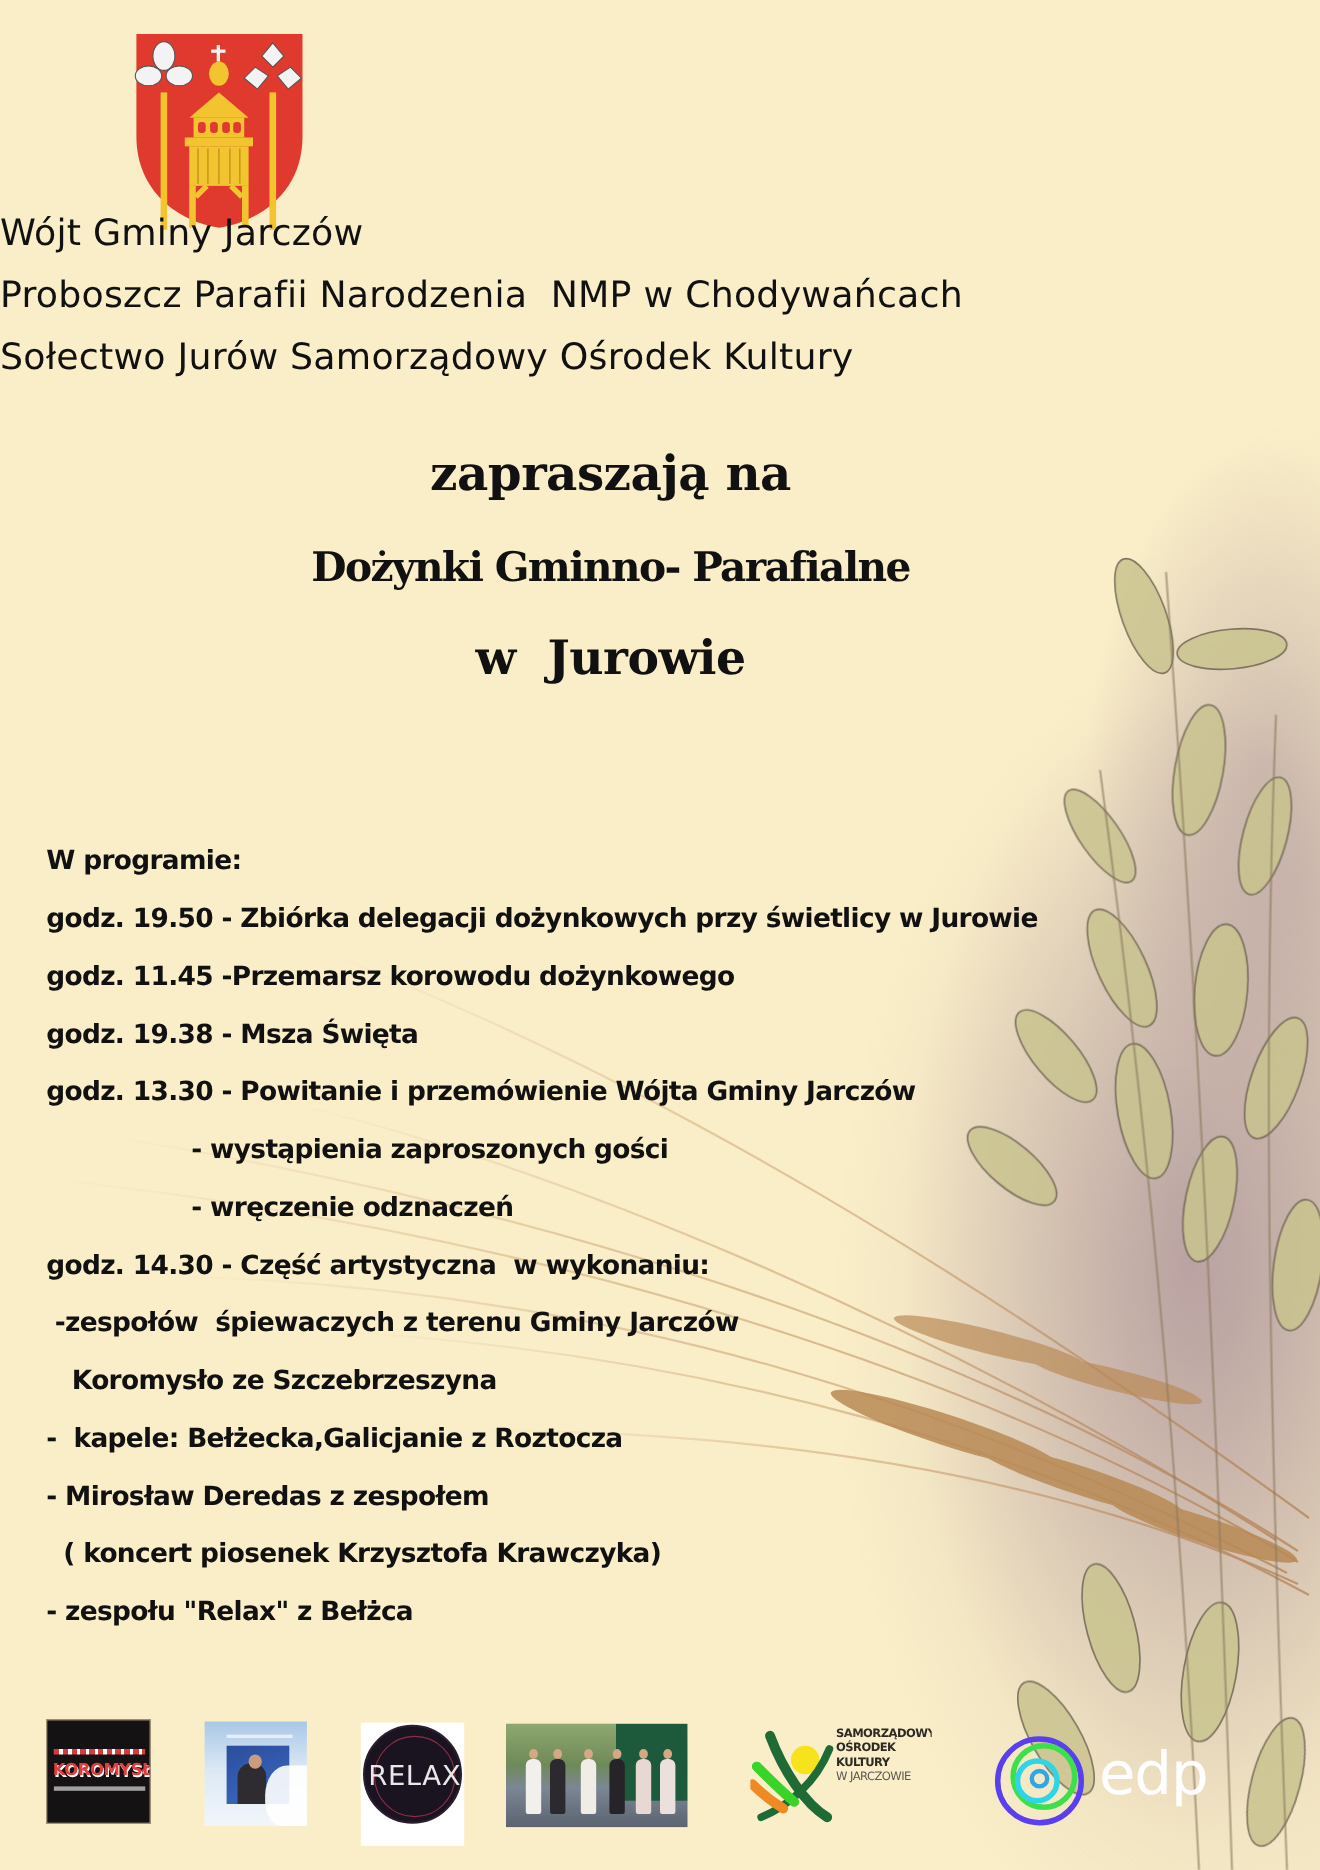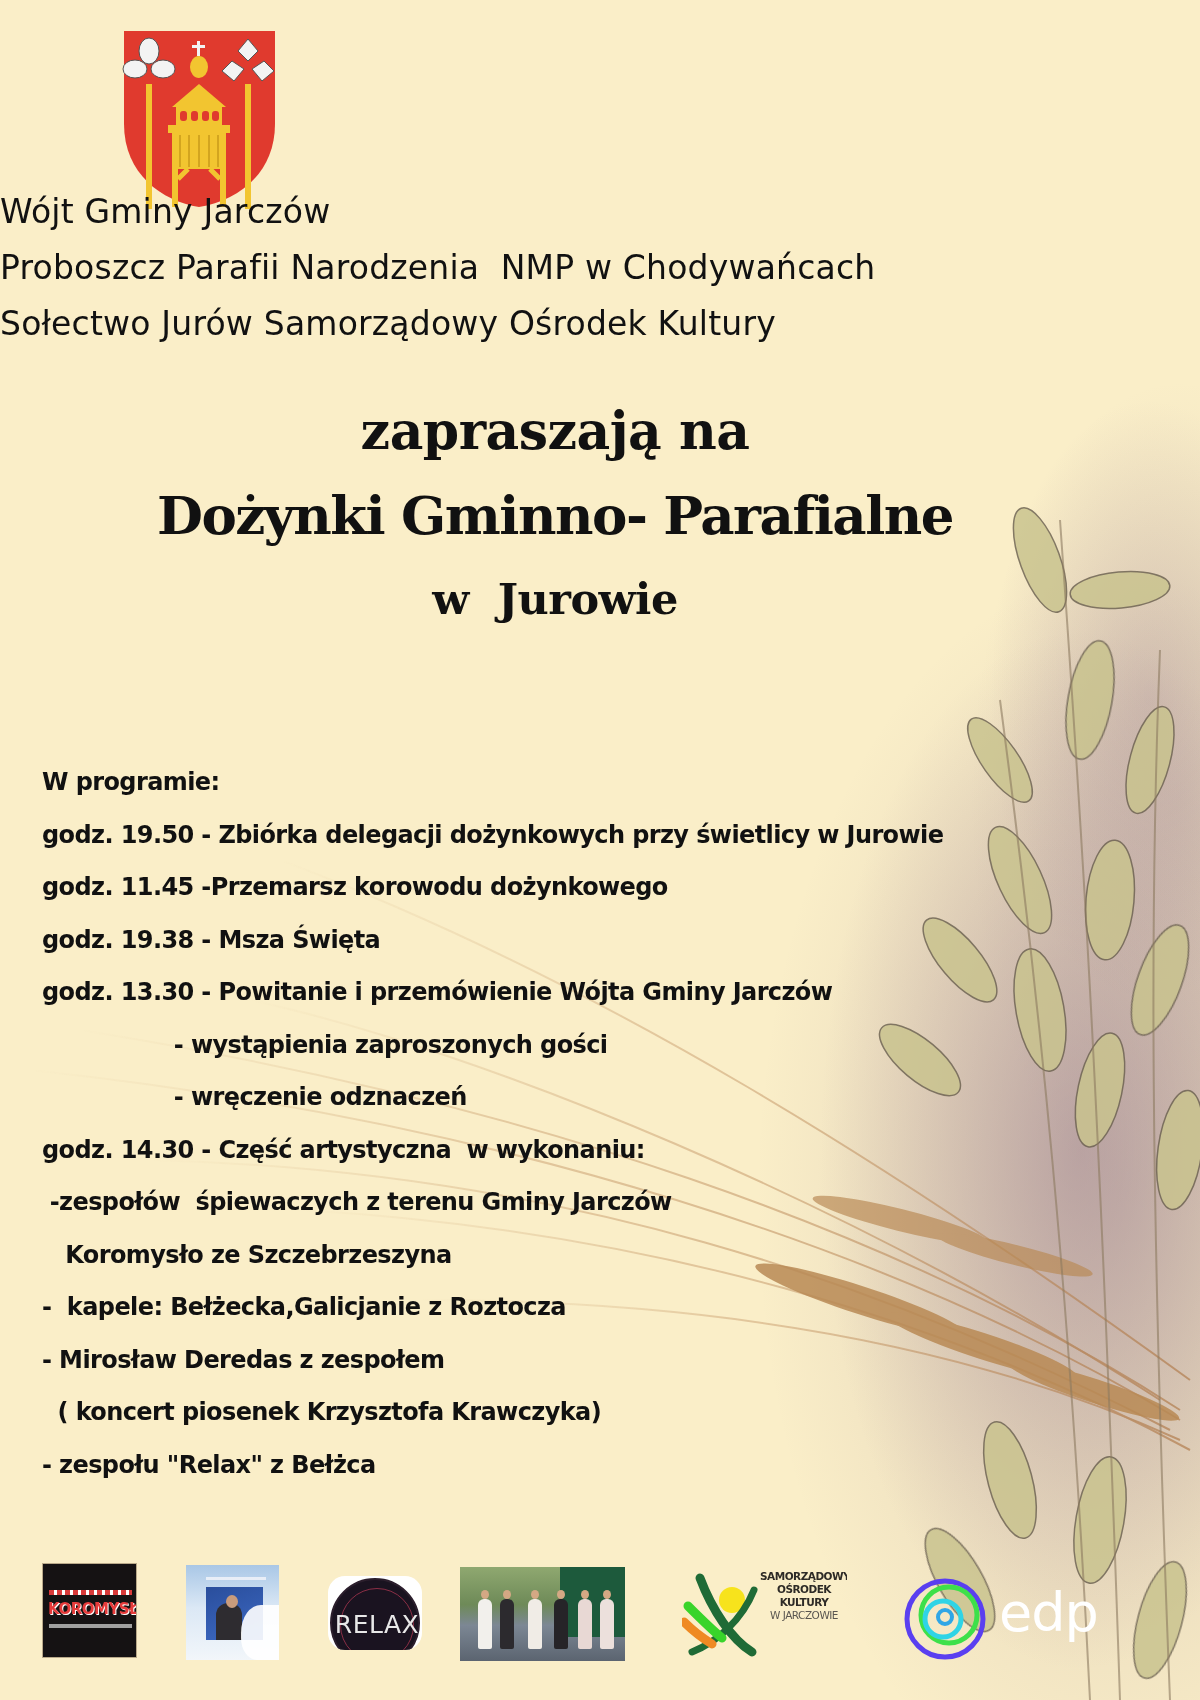--- a/index.html
+++ b/index.html
@@ -32,22 +32,22 @@
       font-family: "DejaVu Sans", sans-serif; font-size: 33px; line-height: 56px; color: #111;
       letter-spacing: 0.2px;
     }
     .organizers div { white-space: pre; }
 
     
     .headline {
       position: absolute; left: 0; top: 395px; width: 1110px; text-align: center;
       font-family: "DejaVu Serif", serif; font-weight: bold; color: #111;
     }
-    .headline .invite { font-size: 52px; line-height: 72px; letter-spacing: -0.5px; }
-    .headline .title  { font-size: 53px; line-height: 96px; letter-spacing: -1.5px; }
+    .headline .invite { font-size: 44px; line-height: 72px; letter-spacing: -0.5px; }
+    .headline .title  { font-size: 37px; line-height: 96px; letter-spacing: -1.5px; }
     .headline .date   { font-size: 41px; line-height: 78px; letter-spacing: -1px; white-space: pre; }
     .headline .place  { font-size: 43px; line-height: 72px; letter-spacing: -0.5px; white-space: pre; }
 
     
     .program {
       position: absolute; left: 42px; top: 762px;
       font-family: "DejaVu Sans", sans-serif; font-weight: bold; font-size: 24px; color: #111;
       letter-spacing: -0.6px;
     }
     .program .row { height: 52.5px; line-height: 40px; white-space: pre; }
@@ -66,36 +66,36 @@
     .logo-krawczyk { left: 186px; top: 5px; width: 93px; height: 95px;
       background: linear-gradient(180deg, #a9c7e6 0%, #dbe8f5 45%, #f2f6fa 100%); }
     .logo-krawczyk .inner { position: absolute; left: 20px; top: 22px; width: 57px; height: 53px;
       background: linear-gradient(160deg, #2a4e9c, #3d6ac4); }
     .logo-krawczyk .figure { position: absolute; left: 30px; top: 38px; width: 26px; height: 37px;
       background: #2e2c30; border-radius: 12px 12px 0 0; }
     .logo-krawczyk .head { position: absolute; left: 40px; top: 30px; width: 12px; height: 13px; background: #c99c7c; border-radius: 50%; }
     .logo-krawczyk .cloud { position: absolute; left: 55px; top: 40px; width: 40px; height: 55px; background: #fff; border-radius: 50% 0 0 40%; opacity: .9; }
     .logo-krawczyk .caption { position: absolute; left: 20px; top: 12px; width: 60px; height: 3px; background: #e8eef7; }
 
-    .logo-relax { left: 328px; top: 16px; width: 94px; height: 74px; background: #fff; border-radius: 17px; }
+    .logo-relax { left: 328px; top: 6px; width: 94px; height: 112px; background: #fff; }
     .logo-relax .disc { position: absolute; left: 2px; top: 2px; width: 90px; height: 90px; border-radius: 50%;
       background: #1a1320; border: 2px solid #2b1e2c; }
     .logo-relax .ring { position: absolute; left: 8px; top: 8px; width: 74px; height: 74px; border-radius: 50%;
       border: 1px solid #8b2f46; }
     .logo-relax .word { position: absolute; left: 0; top: 30px; width: 90px; text-align: center;
       font-family: "DejaVu Sans", sans-serif; font-size: 25px; color: #e8e8e8; letter-spacing: 0.5px; }
 
     .logo-folk { left: 460px; top: 7px; width: 165px; height: 94px;
       background: linear-gradient(180deg, #8fa870 0%, #6e8a58 40%, #7c8794 62%, #5b6470 100%); }
     .logo-folk .stage { position: absolute; left: 100px; top: 0; width: 65px; height: 70px; background: #1d5a3c; }
     .logo-folk .person { position: absolute; bottom: 12px; width: 14px; height: 50px; border-radius: 6px 6px 2px 2px; }
     .logo-folk .person::before { content: ""; position: absolute; left: 3px; top: -9px; width: 8px; height: 9px; border-radius: 50%; background: #d4a884; }
 
     .logo-sok { left: 682px; top: 10px; width: 165px; height: 90px; }
-    .logo-sok .text { position: absolute; left: 78px; top: 0; width: 88px; text-align: center;
+    .logo-sok .text { position: absolute; left: 78px; top: 0; width: 88px; text-align: left;
       font-family: "DejaVu Sans", sans-serif; font-weight: bold; font-size: 10.5px; line-height: 13px; color: #2d2a26; letter-spacing: -0.5px; }
     .logo-sok .text .light { font-weight: normal; color: #5a5650; }
 
     .logo-edp { left: 903px; top: 15px; width: 240px; height: 90px; }
     .logo-edp .word { position: absolute; left: 96px; top: 0; font-family: "DejaVu Sans", sans-serif; font-size: 54px; line-height: 76px; color: #fff; letter-spacing: -1px; }
   </style>
 </head>
 <body>
 
 <div class="poster">

